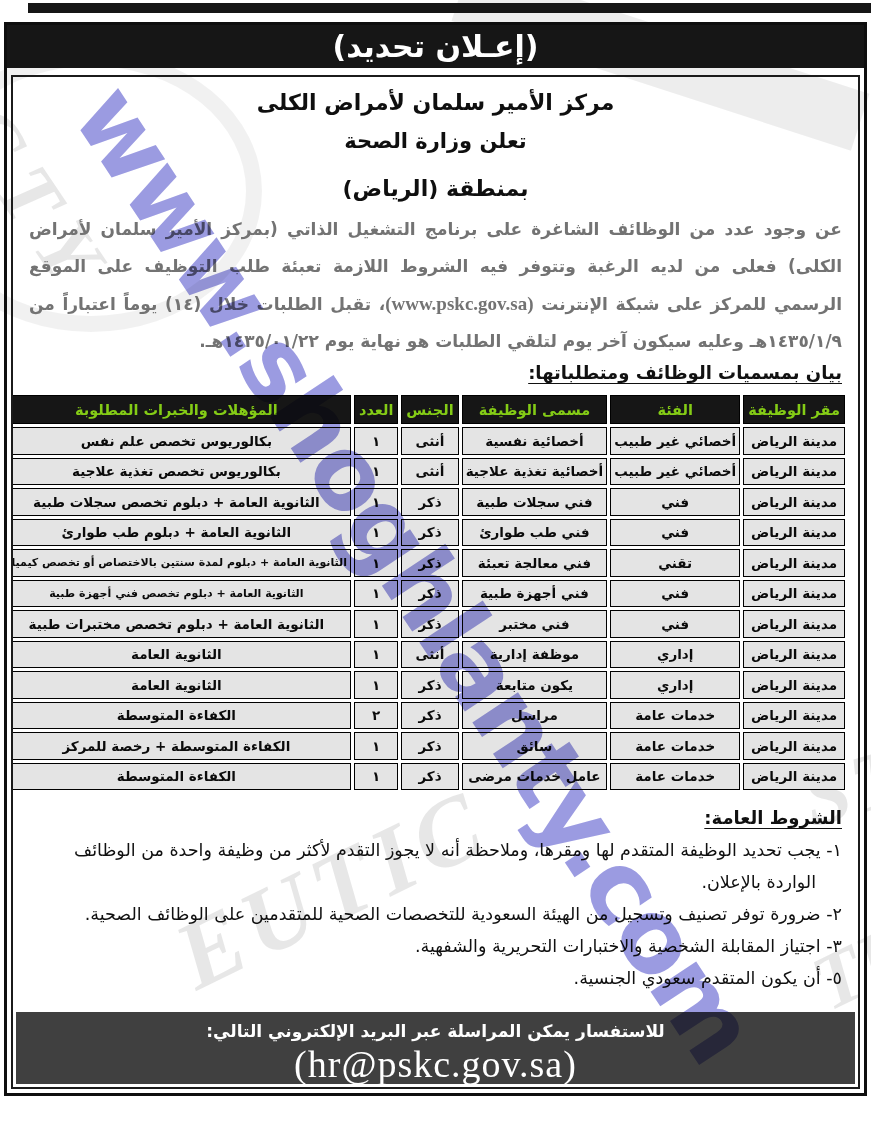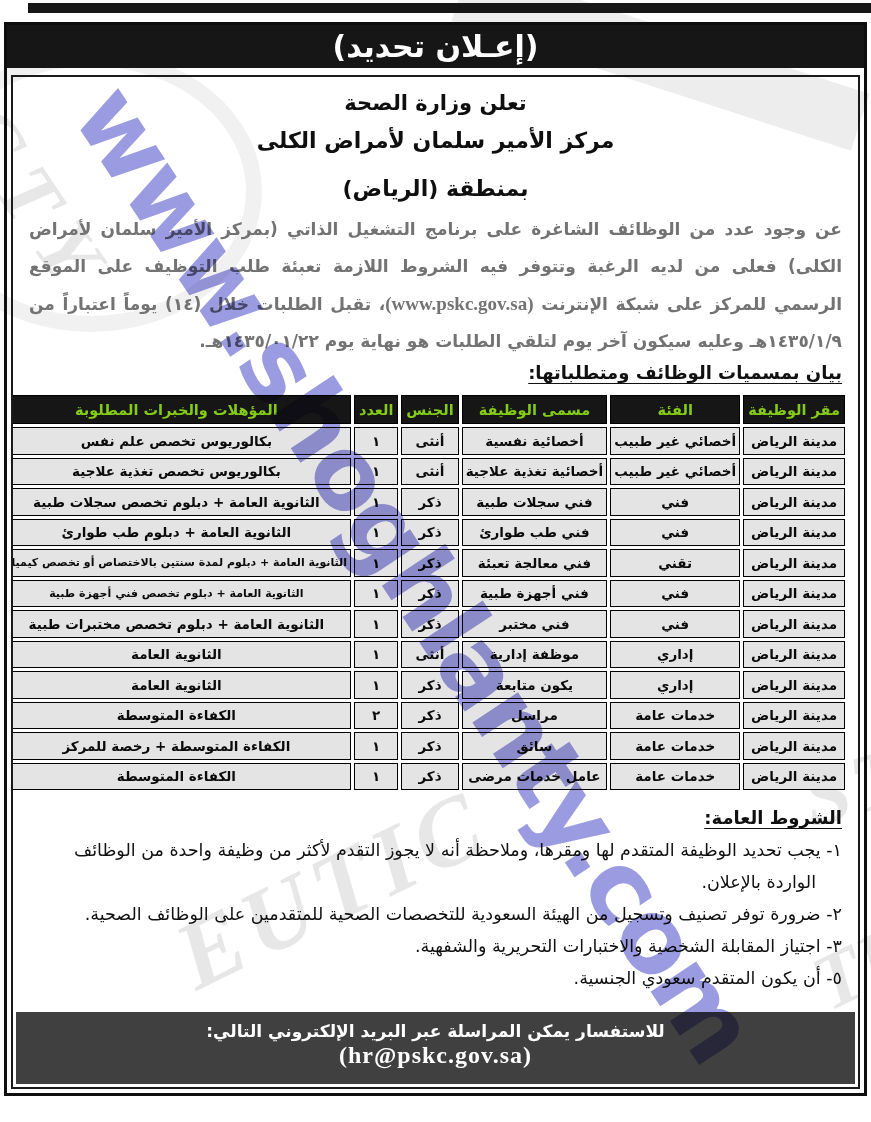--- a/index.html
+++ b/index.html
@@ -73,21 +73,21 @@
     text-align:right; font-size:17.5px; font-weight:normal; line-height:32px;
     padding-right:26px; text-indent:-26px;
   }
   
   .footer-bar {
     position:absolute; left:3px; right:3px; bottom:3px; height:72px;
     background:#404040; text-align:center; color:#fff;
   }
   .footer-bar .inq { margin-top:9px; font-size:17px; font-weight:bold; }
   .footer-bar .email {
-    margin-top:1px; font-size:24px; font-weight:bold; letter-spacing:1px;
+    margin-top:1px; font-size:38px; font-weight:normal; letter-spacing:1px;
     font-family:"Liberation Serif",serif;
   }
 </style>
 </head>
 <body>
 
 <div class="page">
 
   <div class="top-strip"></div>
   <div class="frag-tr"></div>
@@ -98,22 +98,22 @@
   <div class="frag frag-br">TR</div>
 
   <div class="ad-box">
 
     <div class="banner">
       <span>(إعـلان تحديد)</span>
     </div>
 
     <div class="inner">
 
+      <h2 class="org l2">مركز الأمير سلمان لأمراض الكلى</h2>
       <h2 class="org l1">تعلن وزارة الصحة</h2>
-      <h2 class="org l2">مركز الأمير سلمان لأمراض الكلى</h2>
       <h2 class="org l3">بمنطقة (الرياض)</h2>
 
       <p class="intro"><span>عن وجود عدد من الوظائف الشاغرة على برنامج التشغيل الذاتي (بمركز الأمير سلمان لأمراض الكلى) فعلى من لديه الرغبة وتتوفر فيه الشروط اللازمة تعبئة طلب التوظيف على الموقع الرسمي للمركز على شبكة الإنترنت </span><span class="latin" dir="ltr">(www.pskc.gov.sa)</span><span>، تقبل الطلبات خلال (١٤) يوماً اعتباراً من ١٤٣٥/١/٩هـ وعليه سيكون آخر يوم لتلقي الطلبات هو نهاية يوم ١٤٣٥/٠١/٢٢هـ.</span></p>
 
       <div class="sec-heading">
         <span class="u">بيان بمسميات الوظائف ومتطلباتها:</span>
       </div>
 
       <table class="jobs">
         <colgroup>

